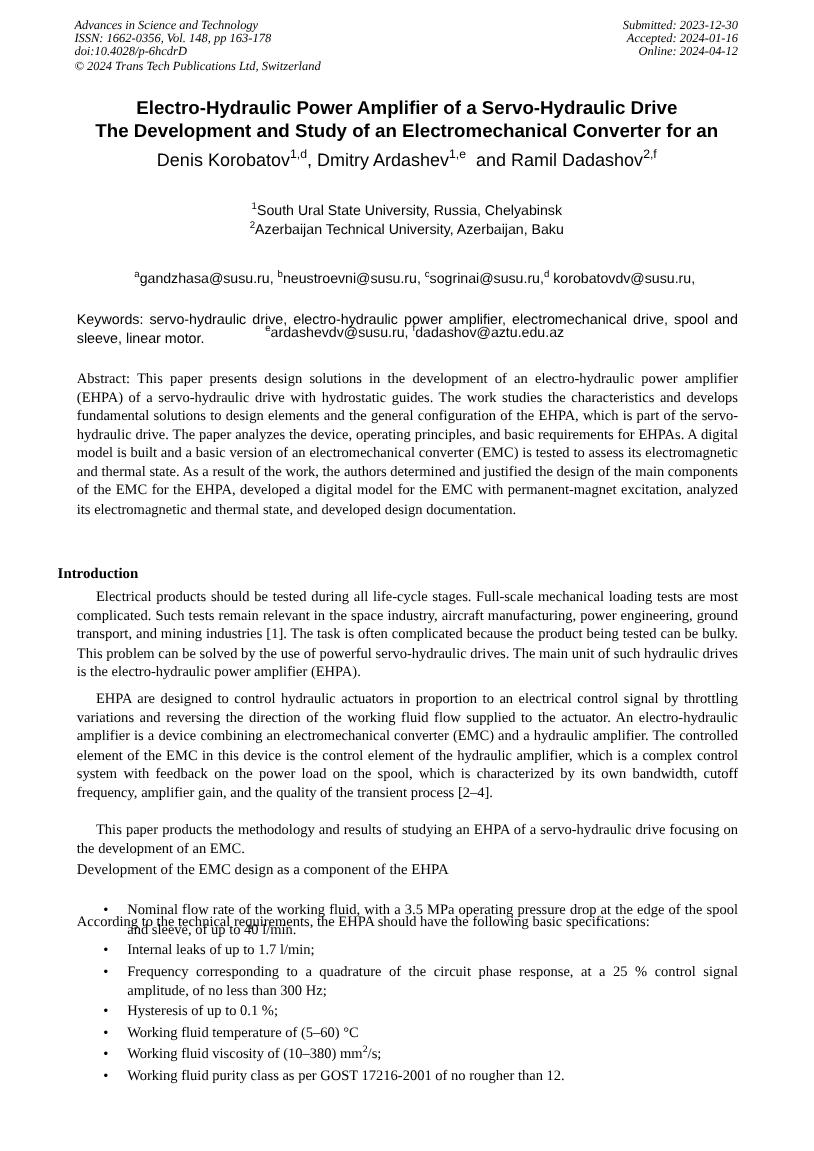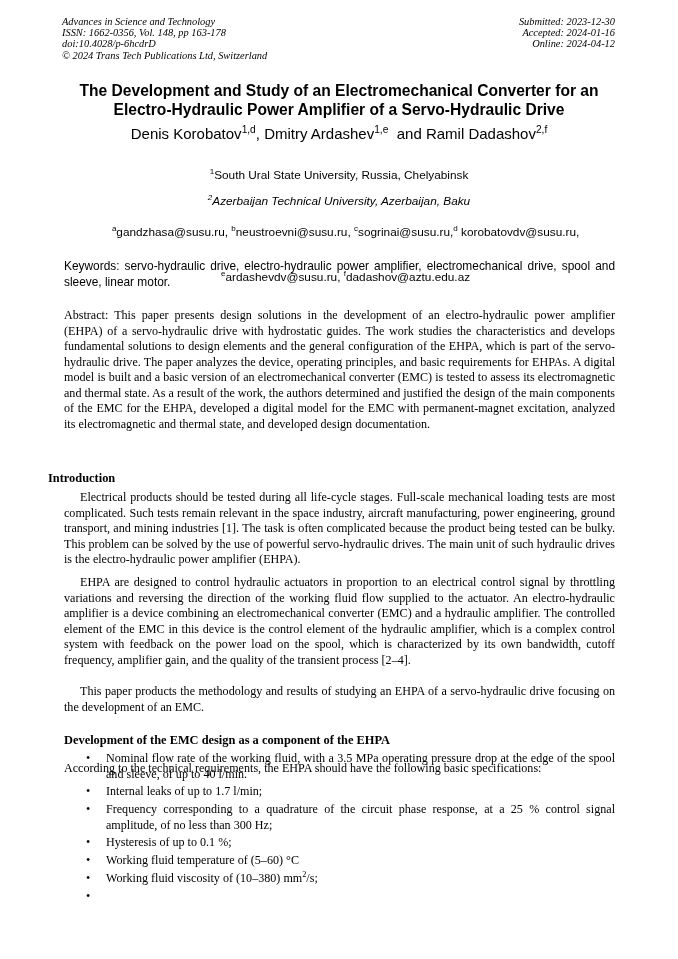--- a/index.html
+++ b/index.html
@@ -13,21 +13,21 @@
   .title { position: absolute; left: 40px; width: 598px; top: 81px; text-align: center; font-weight: bold; font-size: 15.6px; line-height: 19px; }
   .authors { position: absolute; left: 40px; width: 598px; top: 124px; text-align: center; font-size: 15px; line-height: 19px; }
   .affil { position: absolute; left: 40px; width: 598px; text-align: center; font-size: 11.8px; line-height: 14px; }
   .emails { position: absolute; left: 40px; width: 598px; top: 210px; text-align: center; font-size: 11.8px; line-height: 15px; }
   sup { font-size: 68%; line-height: 0; vertical-align: super; }
 
   .keywords { position: absolute; left: 64px; width: 551px; top: 259px; font-size: 11.9px; line-height: 15.5px; text-align: justify; }
   .abstract { position: absolute; left: 64px; width: 551px; top: 308px; font-size: 12.1px; line-height: 15.5px; text-align: justify; }
   .h-intro { position: absolute; left: 48px; top: 471px; font-size: 12.4px; font-weight: bold; text-align: right; }
   .para { position: absolute; left: 64px; width: 551px; font-size: 12.1px; line-height: 15.5px; text-align: justify; text-indent: 16px; margin: 0; }
-  .h-dev { position: absolute; left: 64px; top: 717px; font-size: 12.4px; font-weight: bold; margin-top: 16px; }
+  .h-dev { position: absolute; left: 64px; top: 717px; font-size: 12.4px; font-weight: normal; }
   .lead { position: absolute; left: 64px; top: 733px; font-size: 12.1px; line-height: 15.5px; margin-top: 28px; }
   ul.specs { position: absolute; left: 64px; width: 551px; top: 751px; margin: 0; padding: 0; list-style: none; font-size: 12.1px; line-height: 15.5px; }
   ul.specs li { position: relative; padding-left: 42px; text-align: justify; margin-bottom: 2.3px; }
   ul.specs li .bullet { position: absolute; left: 22px; top: 0; }
   b.lbl { font-weight: normal; }
 </style>
 </head>
 <body>
 
 <div class="hdr-left serif">
@@ -36,34 +36,34 @@
   <div>doi:10.4028/p-6hcdrD</div>
   <div>© 2024 Trans Tech Publications Ltd, Switzerland</div>
 </div>
 <div class="hdr-right serif">
   <div>Submitted: 2023-12-30</div>
   <div>Accepted: 2024-01-16</div>
   <div>Online: 2024-04-12</div>
 </div>
 
 <div class="title sans">
+  <div>Electro-Hydraulic Power Amplifier of a Servo-Hydraulic Drive</div>
   <div>The Development and Study of an Electromechanical Converter for an</div>
-  <div>Electro-Hydraulic Power Amplifier of a Servo-Hydraulic Drive</div>
 </div>
 
 <div class="authors sans">
   <div>
     <span>Denis Korobatov</span><sup>1,d</sup><span style="white-space:pre">, </span><span>Dmitry Ardashev</span><sup>1,e</sup><span style="white-space:pre">  and </span><span>Ramil Dadashov</span><sup>2,f</sup>
   </div>
 </div>
 
 <div class="affil sans" style="top:168px;">
   <sup>1</sup><span>South Ural State University, Russia, Chelyabinsk</span>
 </div>
-<div class="affil sans" style="top:194px;font-style:italic;">
+<div class="affil sans" style="top:184px;">
   <sup>2</sup><span>Azerbaijan Technical University, Azerbaijan, Baku</span>
 </div>
 
 <div class="emails sans">
   <div style="white-space:pre">
     <sup>a</sup><span>gandzhasa@susu.ru, </span><sup>b</sup><span>neustroevni@susu.ru, </span><sup>c</sup><span>sogrinai@susu.ru,</span><sup>d</sup><span> korobatovdv@susu.ru,</span>
   </div>
   <div style="white-space:pre">
     <sup>e</sup><span>ardashevdv@susu.ru, </span><sup>f</sup><span>dadashov@aztu.edu.az</span>
   </div>
@@ -85,14 +85,14 @@
 <div class="h-dev serif">Development of the EMC design as a component of the EHPA</div>
 <div class="lead serif">According to the technical requirements, the EHPA should have the following basic specifications:</div>
 
 <ul class="specs serif">
   <li><span class="bullet">•</span><span>Nominal flow rate of the working fluid, with a 3.5 MPa operating pressure drop at the edge of the spool and sleeve, of up to 40 l/min.</span></li>
   <li><span class="bullet">•</span><span>Internal leaks of up to 1.7 l/min;</span></li>
   <li><span class="bullet">•</span><span>Frequency corresponding to a quadrature of the circuit phase response, at a 25 % control signal amplitude, of no less than 300 Hz;</span></li>
   <li><span class="bullet">•</span><span>Hysteresis of up to 0.1 %;</span></li>
   <li><span class="bullet">•</span><span>Working fluid temperature of (5–60) °C</span></li>
   <li><span class="bullet">•</span><span>Working fluid viscosity of (10–380) mm</span><sup>2</sup><span>/s;</span></li>
-  <li><span class="bullet">•</span></li>
+  <li><span class="bullet">•</span><span>Working fluid purity class as per GOST 17216-2001 of no rougher than 12.</span></li>
 </ul>
 
 </body></html>

